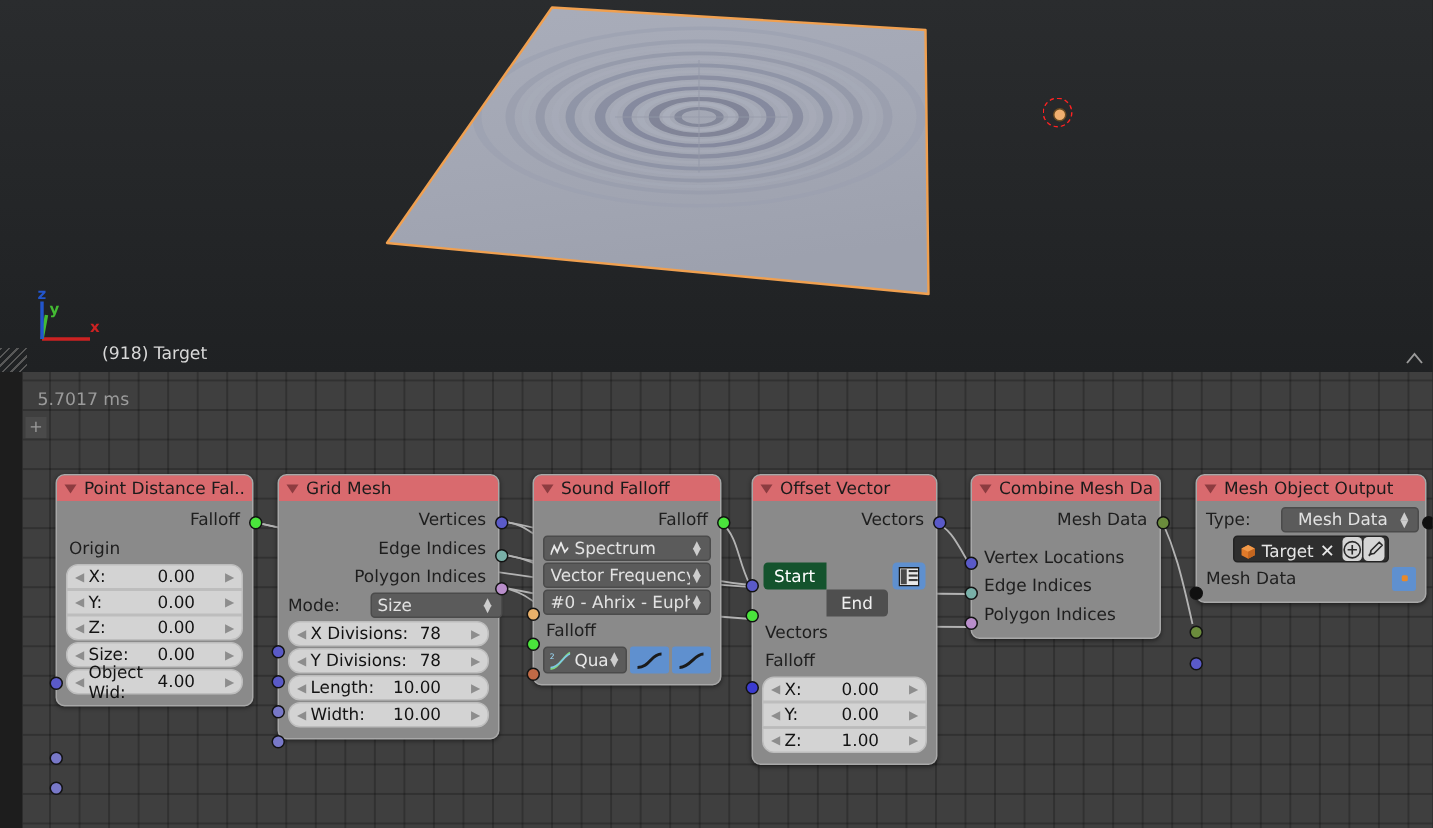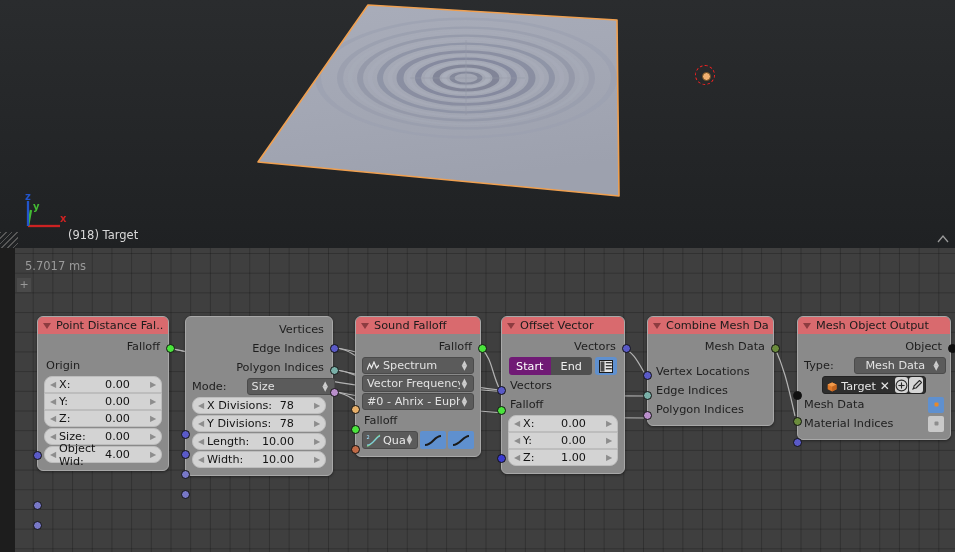--- a/index.html
+++ b/index.html
@@ -89,23 +89,23 @@
 
   
   .moderow{display:flex;align-items:center;padding:1px 6px;}
   .moderow .mlab{flex:1;text-align:right;padding-right:20px;font-size:11.3px;color:#1e1e1e;}
   .moderow .ddark{margin:0;flex:0 0 88px;}
 
   
   .togrow{display:flex;padding:1px 7px;gap:0;align-items:center;}
   .tog{height:18px;flex:1;display:flex;align-items:center;justify-content:center;
        font-size:11.2px;color:#efefef;background:#4f4f4f;}
-  .tog.on{background:#701a75;color:#fff;}
+  .tog.on{background:#14532d;color:#fff;}
   .tog.l{border-radius:3px 0 0 3px;}
-  .tog.r{border-radius:0 3px 3px 0;}
+  .tog.r{border-radius:0 3px 3px 0;margin-top:36px;}
   .iconbtn{width:22px;height:18px;margin-left:3px;border-radius:3px;background:#5f90cf;
            display:flex;align-items:center;justify-content:center;}
 
   
   .curverow{display:flex;align-items:center;padding:1px 6px;gap:2px;}
   .curvesel{height:18px;flex:1;border-radius:3px;background:#5b5b5b;border:1px solid #4b4b4b;
             display:flex;align-items:center;padding:0 3px;box-sizing:border-box;
             color:#e8e8e8;font-size:11.2px;overflow:hidden;white-space:nowrap;}
   .curvebtn{width:26px;height:18px;border-radius:2px;background:#5f90cf;
             display:flex;align-items:center;justify-content:center;}
@@ -264,20 +264,24 @@
           </div>
         </div>
       </div>
       <div class="sock" style="left:-5px;top:134px;background:#5a5ac8;"></div>
       <div class="sock" style="left:-5px;top:184px;background:#7878c8;"></div>
       <div class="sock" style="left:-5px;top:204px;background:#7878c8;"></div>
       <div class="sock" style="left:128px;top:27px;background:#4ae43c;"></div>
     </div>
 
     <div class="node" style="left:170px;top:68px;width:148px;">
+      <div class="nhead">
+        <span class="tri"></span>
+        <span class="ntitle">Grid Mesh</span>
+      </div>
       <div class="nbody">
         <div class="row out">
           <span class="lbl">Vertices</span>
         </div>
         <div class="row out">
           <span class="lbl">Edge Indices</span>
         </div>
         <div class="row out">
           <span class="lbl">Polygon Indices</span>
         </div>
@@ -459,23 +463,20 @@
       <div class="sock" style="left:-5px;top:74px;background:#79b0a8;"></div>
       <div class="sock" style="left:-5px;top:94px;background:#b98ecb;"></div>
     </div>
 
     <div class="node" style="left:782px;top:68px;width:154px;">
       <div class="nhead">
         <span class="tri"></span>
         <span class="ntitle">Mesh Object Output</span>
       </div>
       <div class="nbody">
-        <div class="row out">
-          <span class="lbl">Object</span>
-        </div>
         <div class="moderow">
           <span class="mlab">Type:</span>
           <div class="ddark" style="flex:0 0 92px">
             <span class="dtxt" style="text-align:center">Mesh Data</span>
             <span class="spin">▲<br>▼</span>
           </div>
         </div>
         <div class="idfield">
           <svg width="12" height="12" viewBox="0 0 12 12">
             <polygon points="6,0.6 11.2,3.2 11.2,8.6 6,11.3 0.8,8.6 0.8,3.2" fill="#e07a2a"></polygon>
@@ -499,28 +500,20 @@
           </div>
         </div>
         <div class="rowwbtn">
           <span class="lbl">Mesh Data</span>
           <div class="smallbtn blue">
             <svg width="9" height="9" viewBox="0 0 9 9">
               <rect x="2.5" y="2.5" width="4" height="4" rx="1" fill="#e8892a"></rect>
             </svg>
           </div>
         </div>
-        <div class="rowwbtn">
-          <span class="lbl">Material Indices</span>
-          <div class="smallbtn grey">
-            <svg width="9" height="9" viewBox="0 0 9 9">
-              <rect x="2.5" y="2.5" width="4" height="4" rx="1" fill="#8d8d8d"></rect>
-            </svg>
-          </div>
-        </div>
       </div>
       <div class="sock" style="left:150px;top:27px;background:#101010;"></div>
       <div class="sock" style="left:-5px;top:74px;background:#101010;"></div>
       <div class="sock" style="left:-5px;top:100px;background:#6b8c3c;"></div>
       <div class="sock" style="left:-5px;top:121px;background:#5a5ac8;"></div>
     </div>
 
   </div>
 </div>
 

